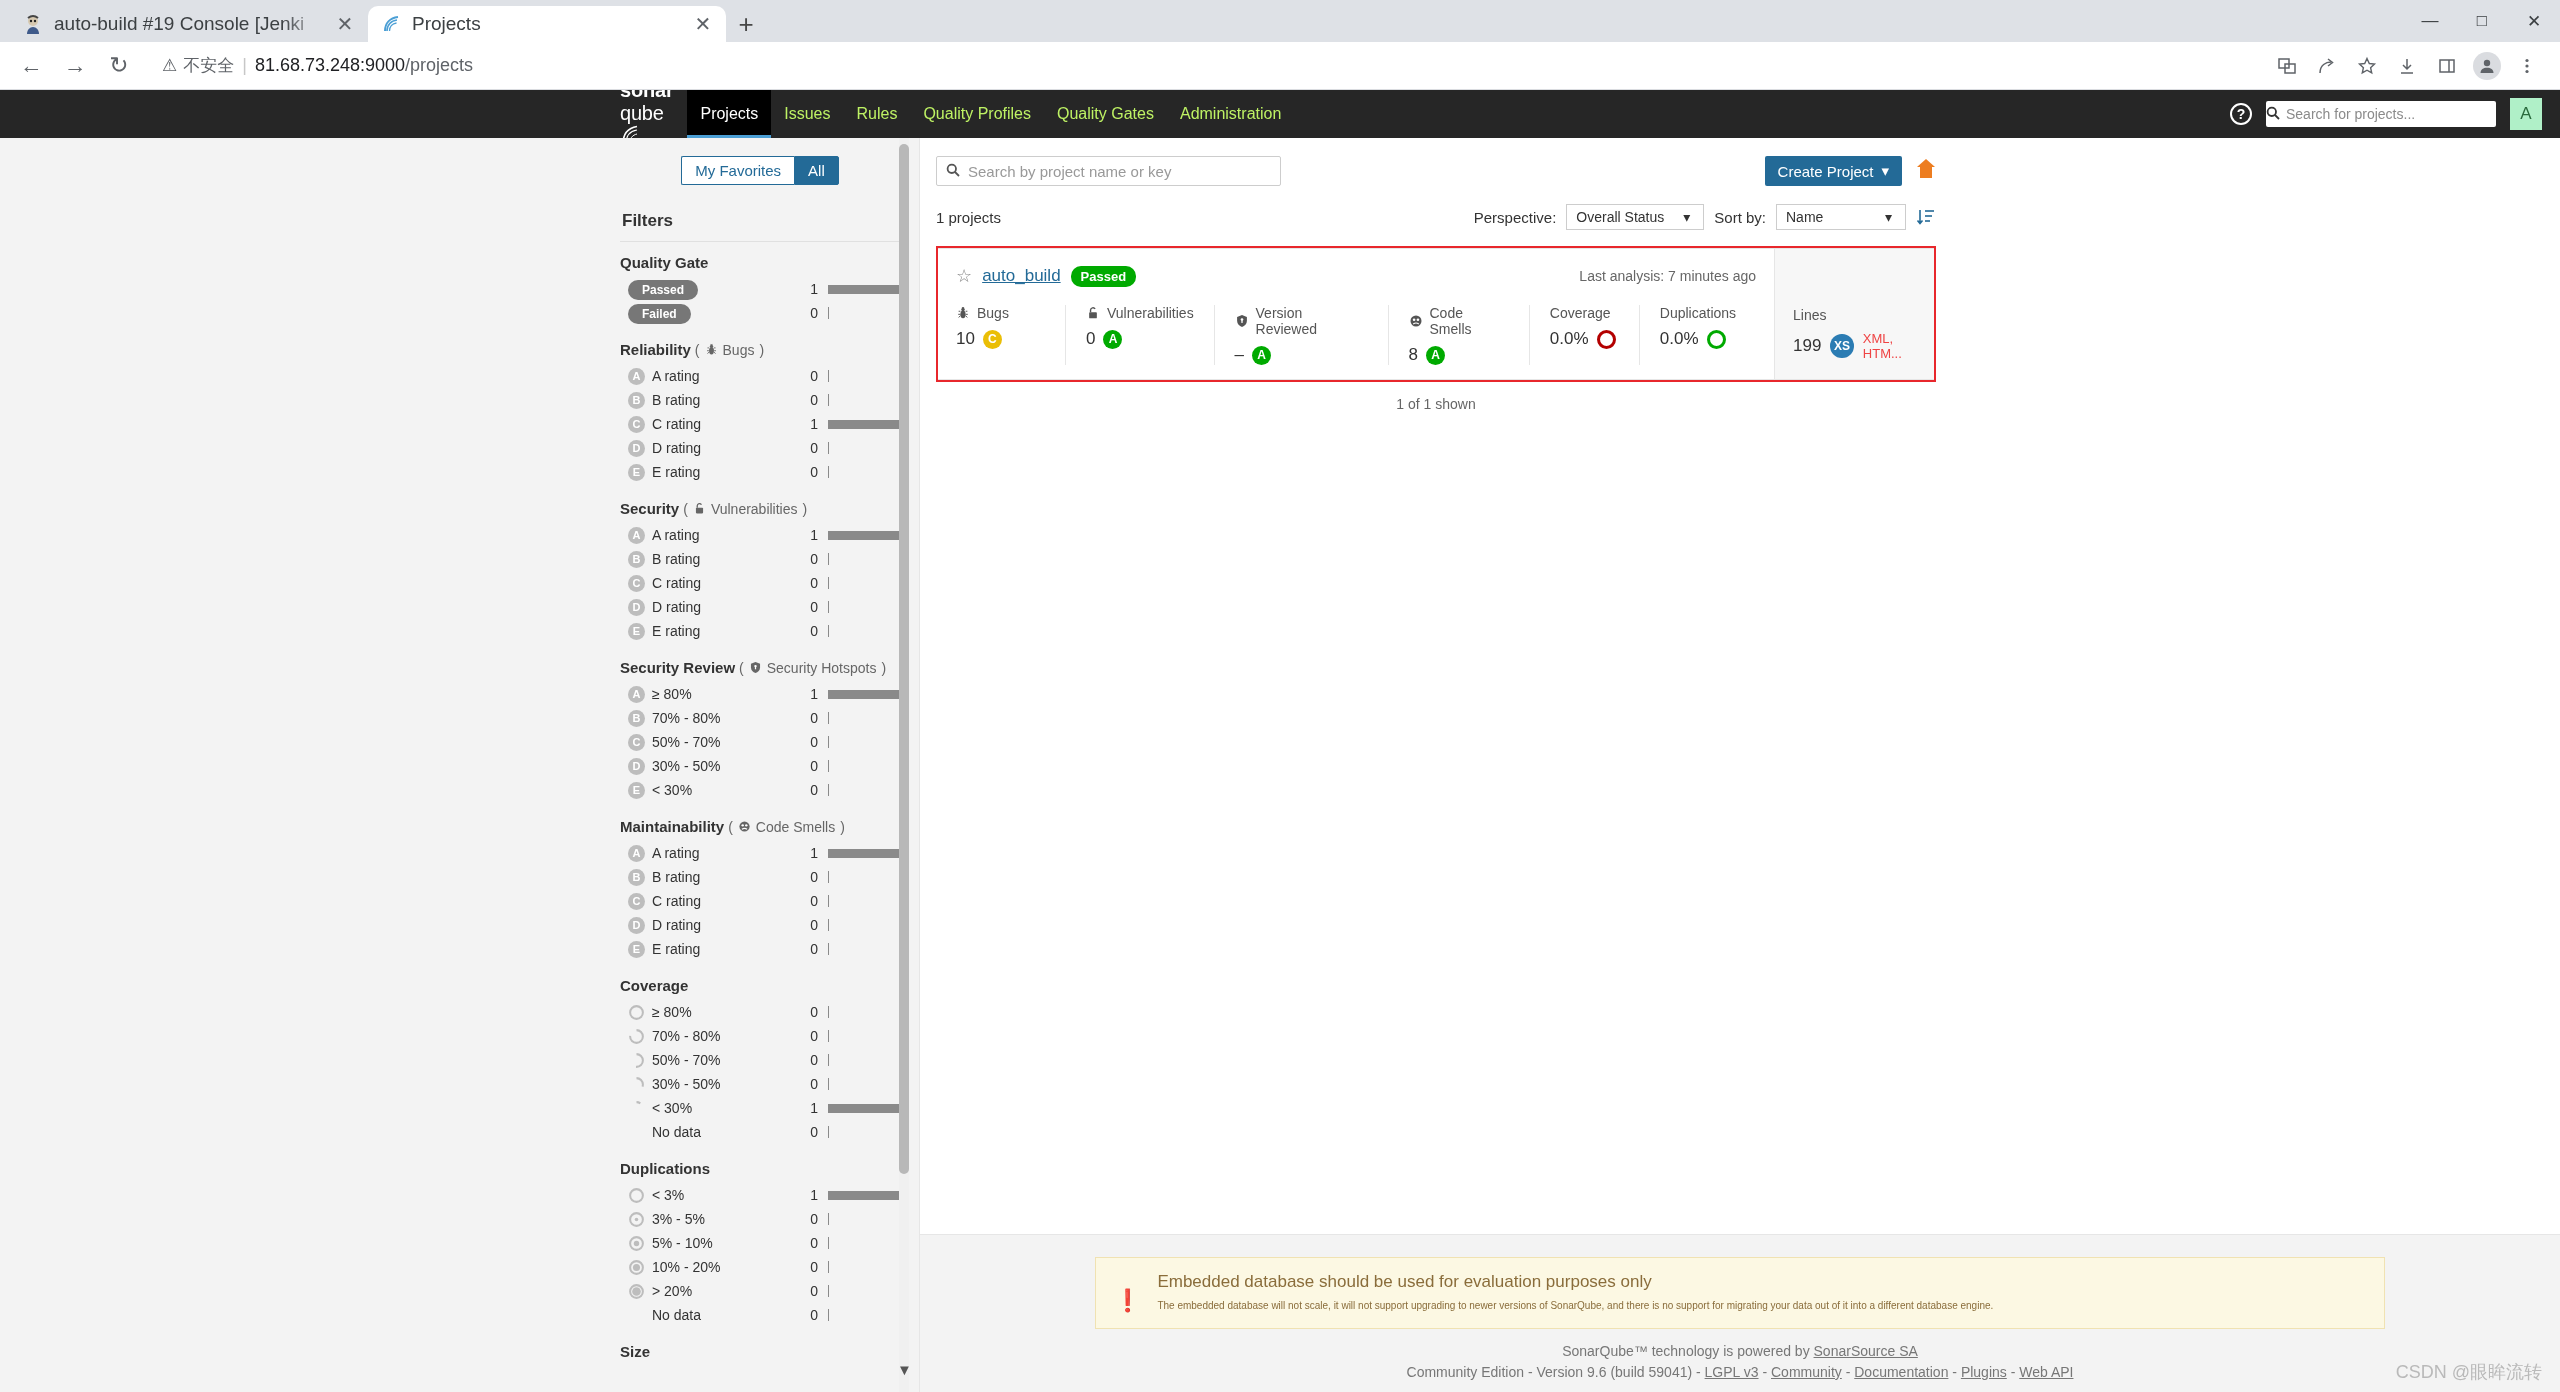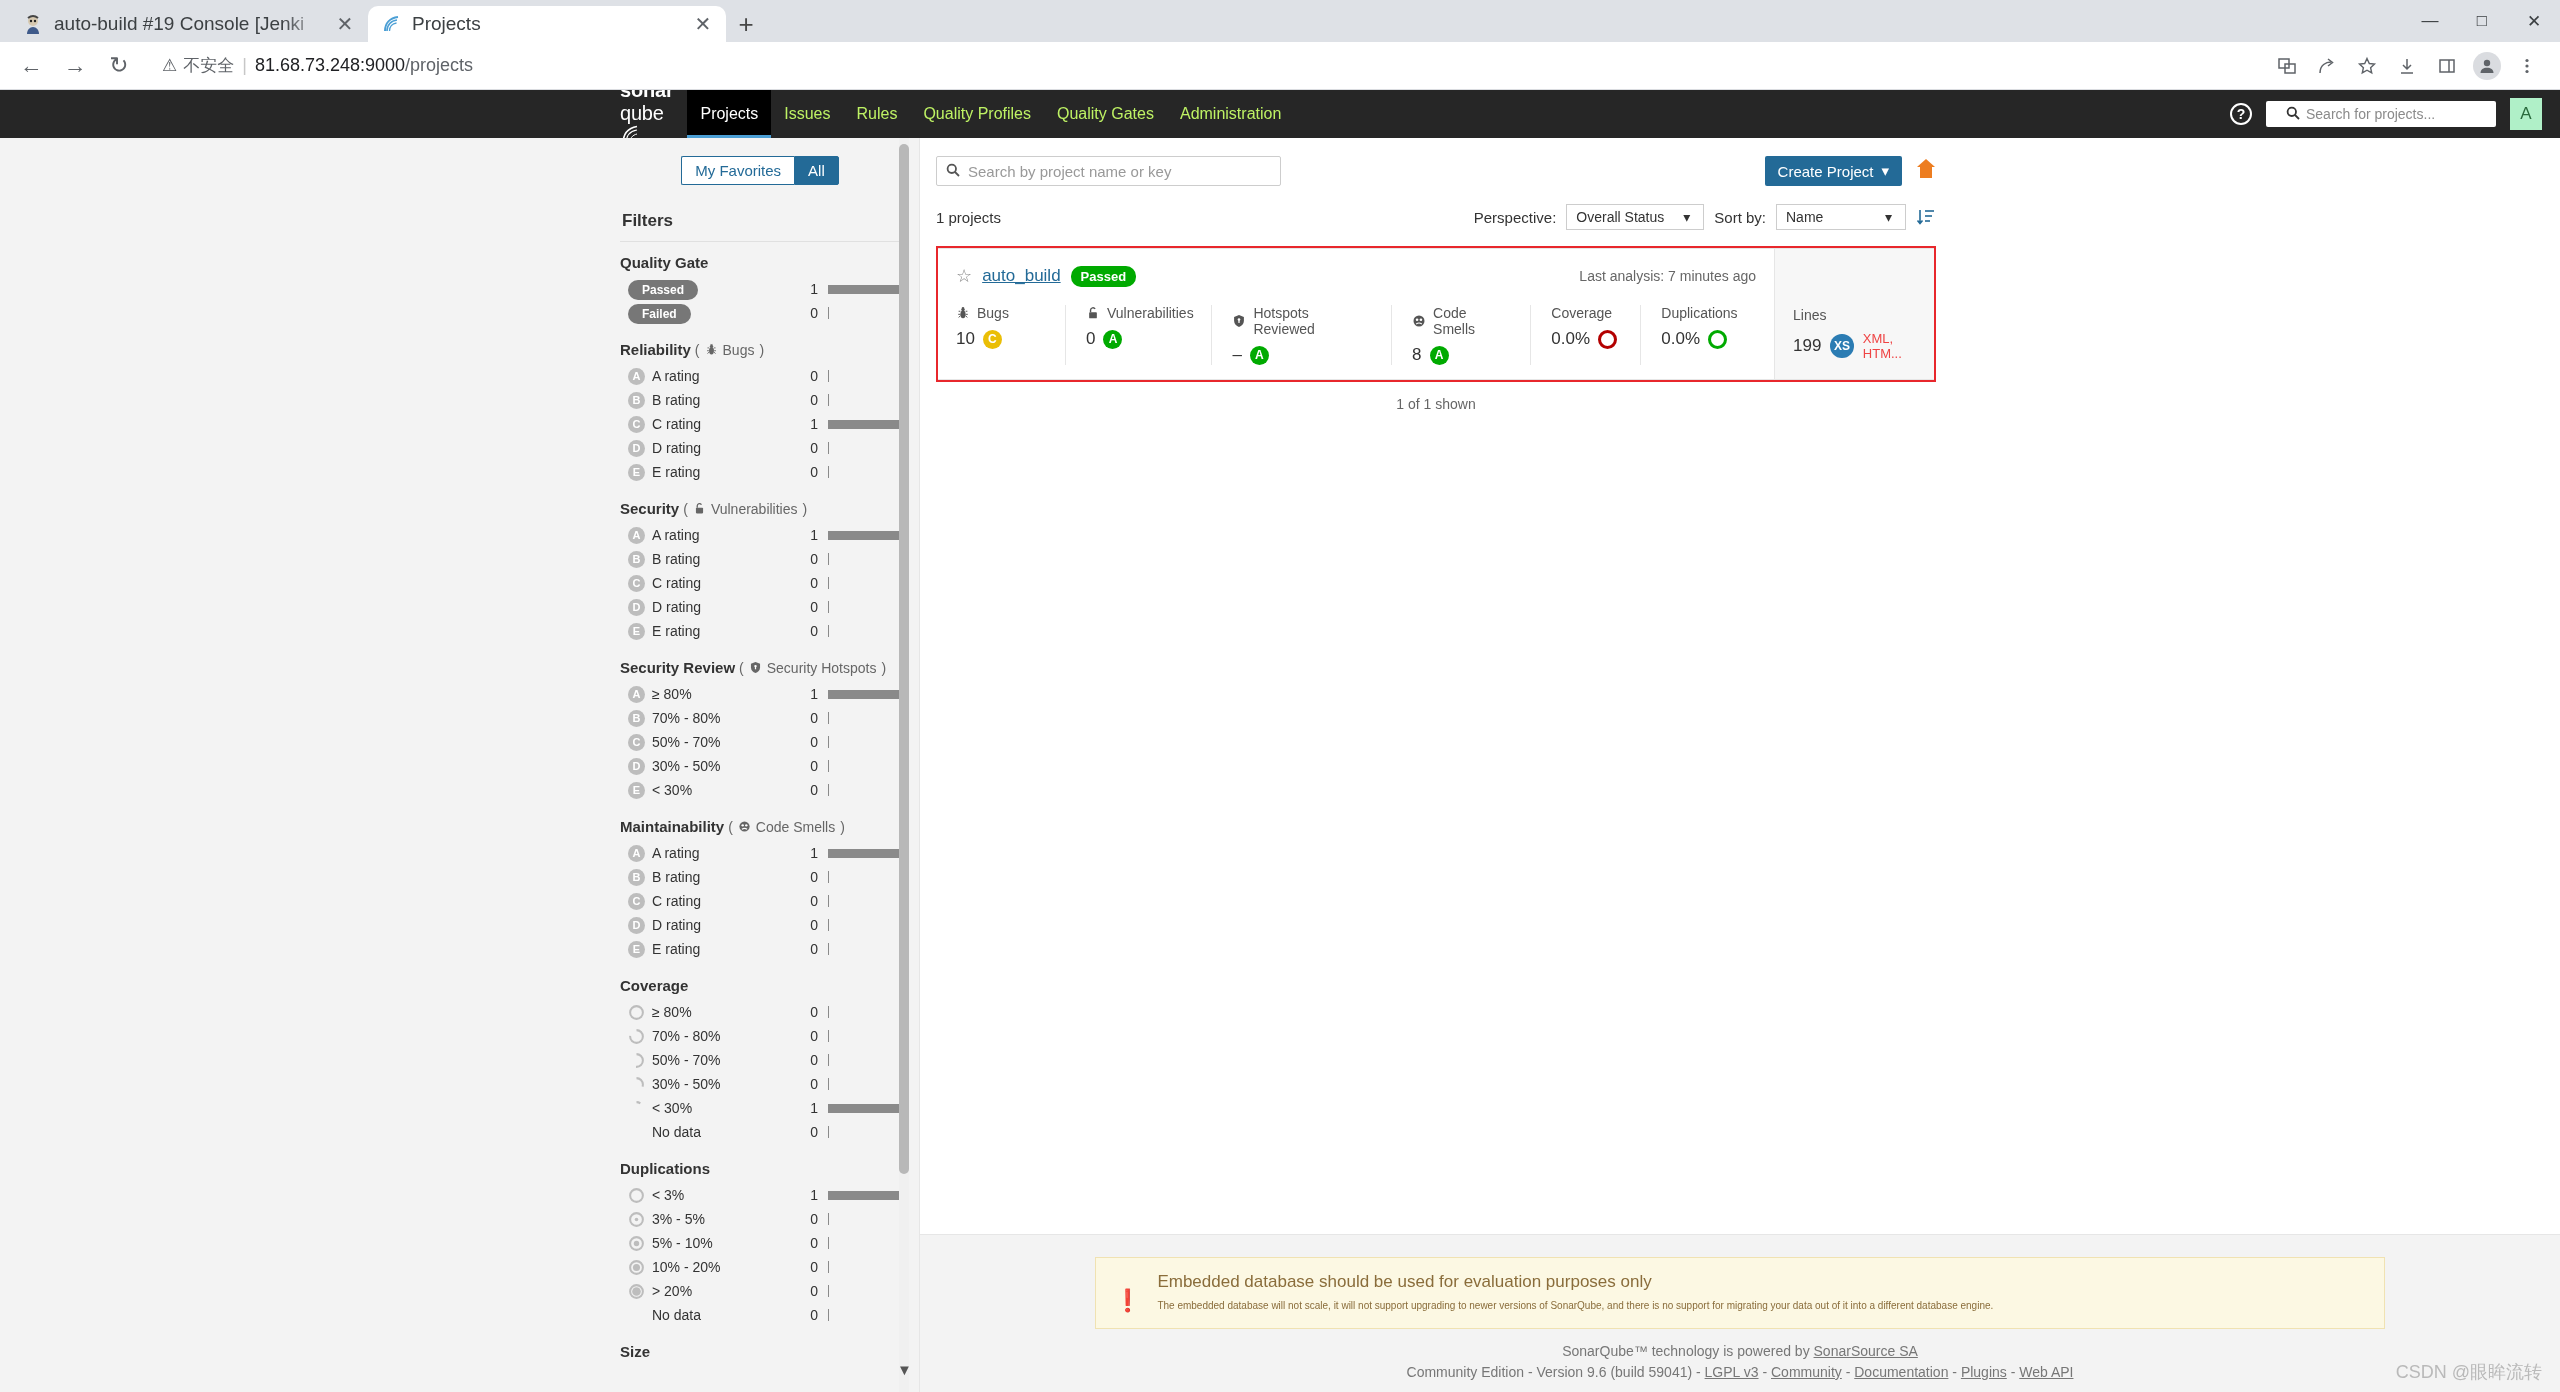--- a/index.html
+++ b/index.html
@@ -71,21 +71,21 @@
   }
   .sq-nav-item.active { background:#000; color:#fff; }
   .sq-nav-item.active::after {
     content:""; position:absolute; left:0; right:0; bottom:0; height:3px; background:#4b9fd5;
   }
   .sq-nav-right { position:absolute; right: 18px; display:flex; align-items:center; gap:14px; }
   .help-icon { width:22px;height:22px;border-radius:50%;border:2px solid #fff;color:#fff;
                display:flex;align-items:center;justify-content:center;font-size:14px;font-weight:bold;}
   .sq-search {
     width: 230px; height: 26px; background:#fff; border-radius:2px; display:flex; align-items:center;
-    gap:6px; padding: 0 20px; font-size: 14px; color:#8a8a8a;
+    gap:6px; padding: 0 0; font-size: 14px; color:#8a8a8a;
   }
   .sq-avatar { width:32px;height:32px;background:#b0f0c8;color:#2b6b3e;font-size:17px;
                display:flex;align-items:center;justify-content:center; }
 
   .sq-body { display:flex; height: calc(100% - 48px); position:relative;border-radius:15px; }
 
   
   .sidebar {
     width: 920px; flex: 0 0 920px; background:#f3f3f3; border-right:1px solid #e6e6e6;
     position:relative; padding-left: 620px; padding-right: 0; overflow:hidden;
@@ -861,21 +861,21 @@
                   </div>
                   <div class="metric">
                     <div class="m-head">
                       <span style="display: inline-flex;">
                         <svg width="14" height="14" viewBox="0 0 16 16">
                           <path d="M8 1.2 L13.6 3.4 V8 c0 3.6-2.6 5.6-5.6 6.8 C5 13.6 2.4 11.6 2.4 8 V3.4z" fill="#555"></path>
                           <circle cx="8" cy="6.3" r="1.5" fill="#fff"></circle>
                           <rect x="7.25" y="7" width="1.5" height="3.2" fill="#fff"></rect>
                         </svg>
                       </span>
-                      <span>Hotspots Reviewed</span>
+                      <span>Version Reviewed</span>
                     </div>
                     <div class="m-val">
                       <span>–</span>
                       <span class="m-rate" style="background: rgb(0, 170, 0);">A</span>
                     </div>
                   </div>
                   <div class="metric">
                     <div class="m-head">
                       <span style="display: inline-flex;">
                         <svg width="14" height="14" viewBox="0 0 16 16">

